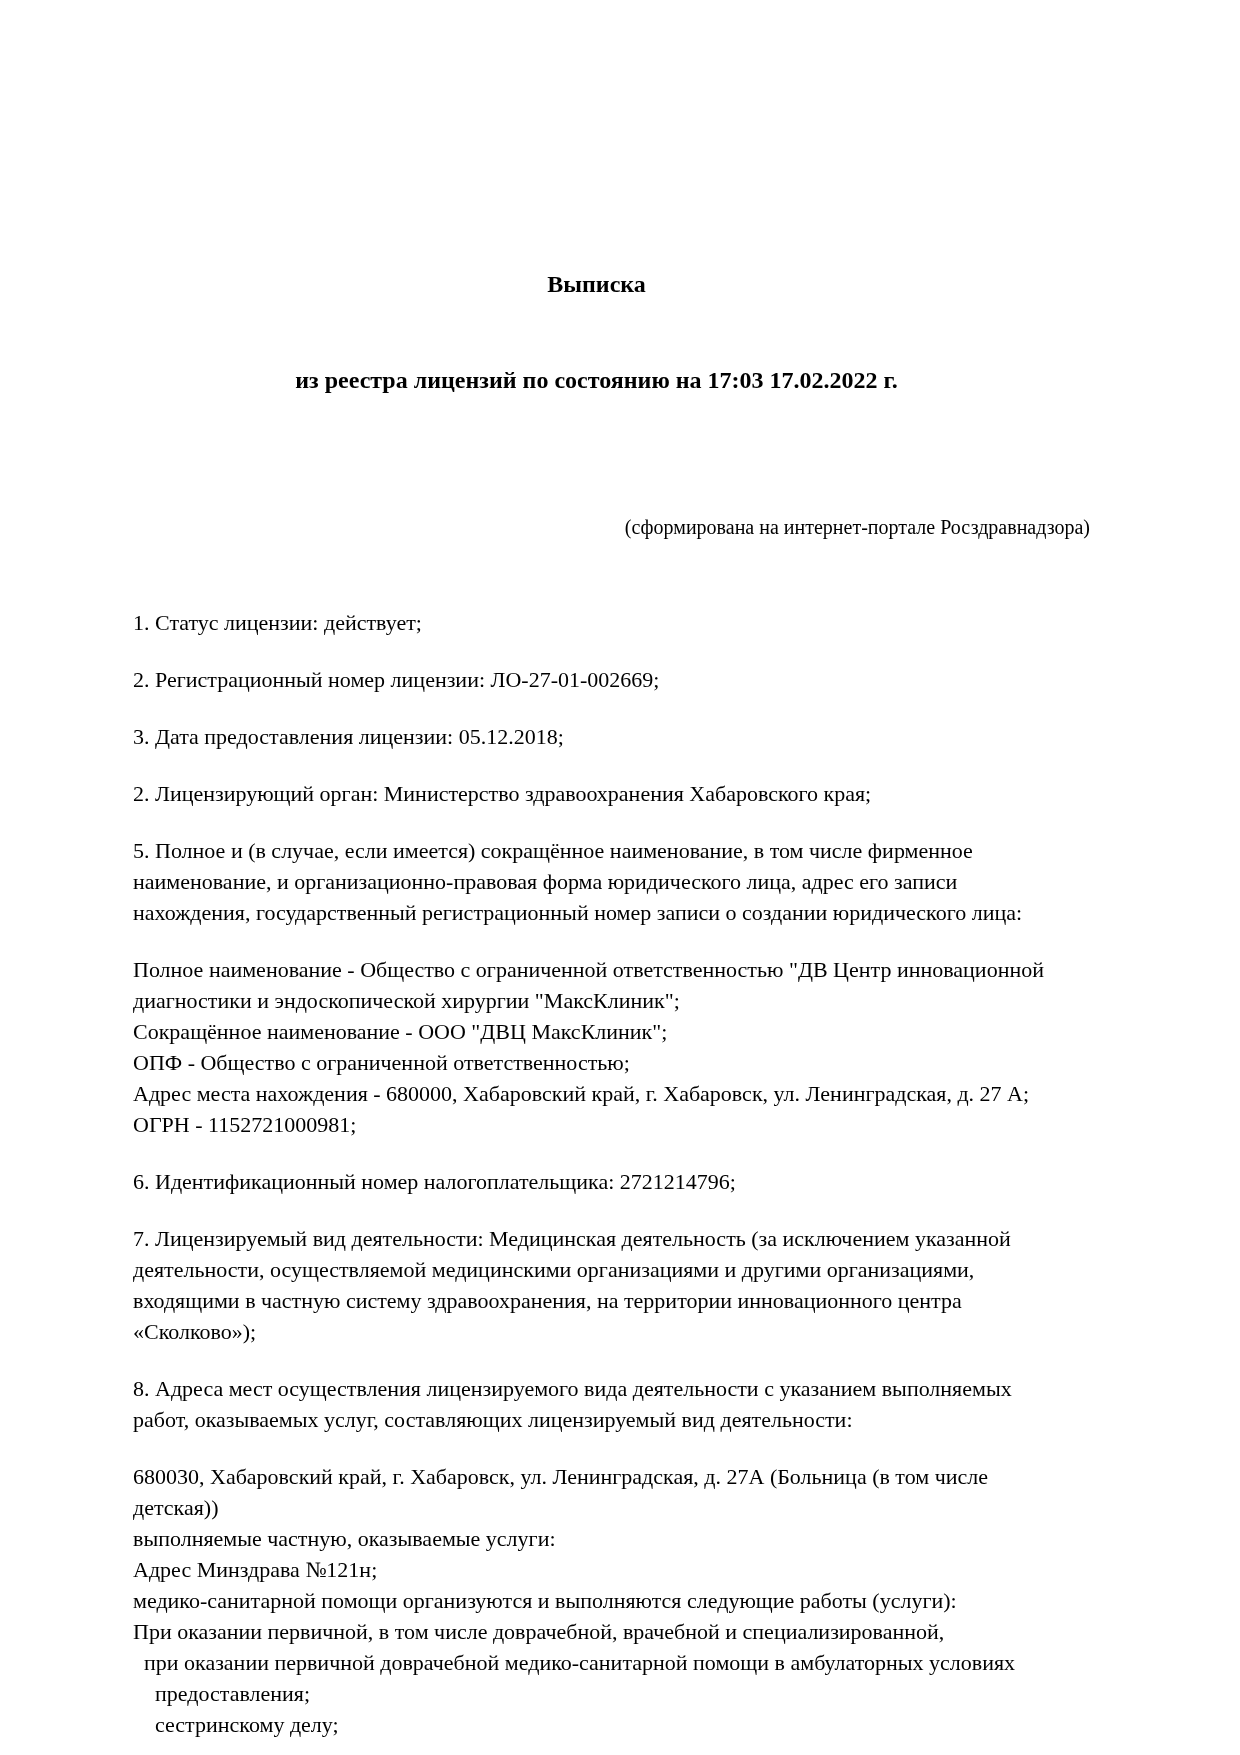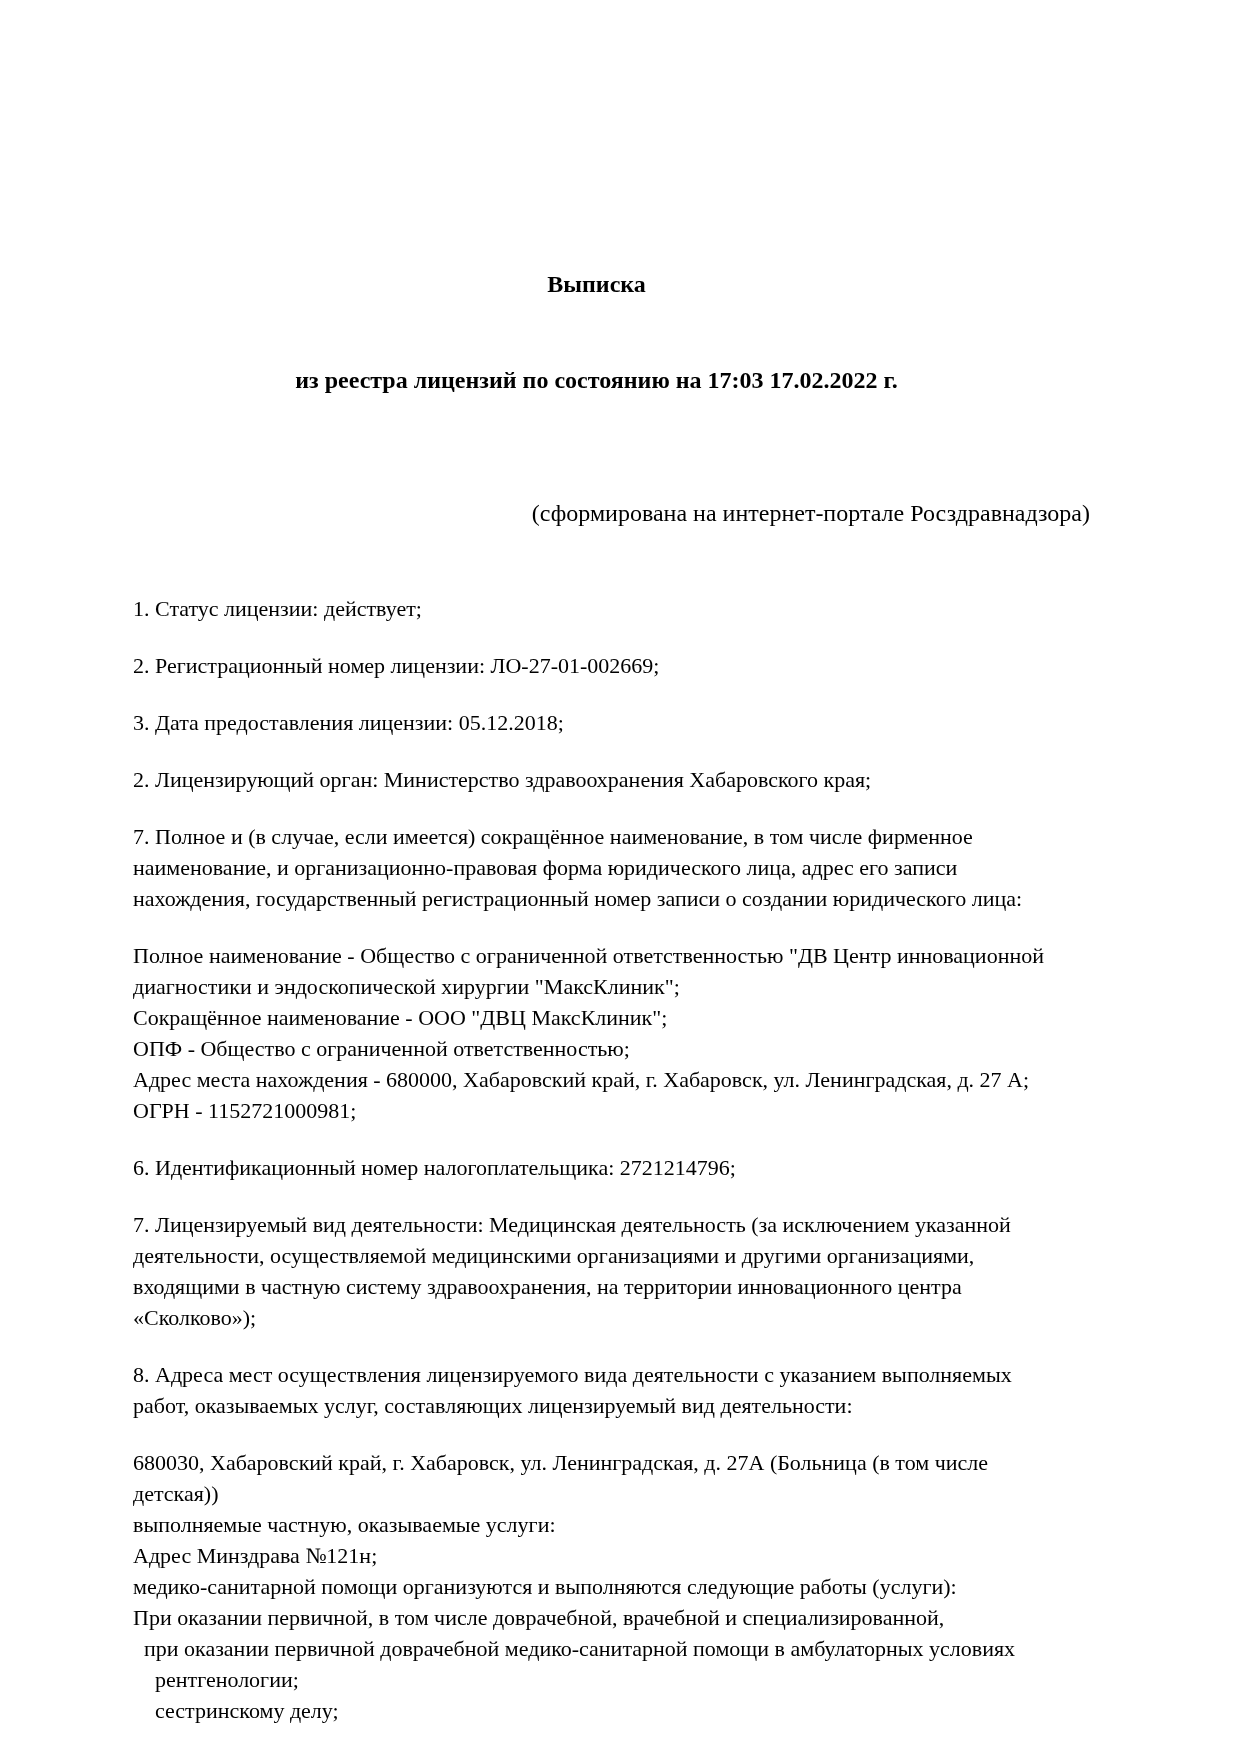--- a/index.html
+++ b/index.html
@@ -22,24 +22,24 @@
   }
   .title {
     text-align: center;
     font-size: 24px;
     line-height: 32px;
     font-weight: bold;
     padding-right: 80px; 
     white-space: pre;
   }
   .subtitle {
-    margin-top: 40px;
+    margin-top: 54px;
     margin-right: 50px;
     text-align: right;
-    font-size: 24px;
+    font-size: 20px;
     line-height: 26px;
     white-space: pre;
   }
   .doc-body {
     margin-top: 67px;
     font-size: 22px;
   }
   .para {
     margin: 14px 0 26px 0;
   }
@@ -67,21 +67,21 @@
       <div class="para">
         <div class="line">2. Регистрационный номер лицензии: ЛО-27-01-002669;</div>
       </div>
       <div class="para">
         <div class="line">3. Дата предоставления лицензии: 05.12.2018;</div>
       </div>
       <div class="para">
         <div class="line">2. Лицензирующий орган: Министерство здравоохранения Хабаровского края;</div>
       </div>
       <div class="para">
-        <div class="line">7. Полное и (в случае, если имеется) сокращённое наименование, в том числе фирменное</div>
+        <div class="line">5. Полное и (в случае, если имеется) сокращённое наименование, в том числе фирменное</div>
         <div class="line">наименование, и организационно-правовая форма юридического лица, адрес его записи</div>
         <div class="line">нахождения, государственный регистрационный номер записи о создании юридического лица:</div>
       </div>
       <div class="para">
         <div class="line">Полное наименование - Общество с ограниченной ответственностью "ДВ Центр инновационной</div>
         <div class="line">диагностики и эндоскопической хирургии "МаксКлиник";</div>
         <div class="line">Сокращённое наименование - ООО "ДВЦ МаксКлиник";</div>
         <div class="line">ОПФ - Общество с ограниченной ответственностью;</div>
         <div class="line">Адрес места нахождения - 680000, Хабаровский край, г. Хабаровск, ул. Ленинградская, д. 27 А;</div>
         <div class="line">ОГРН - 1152721000981;</div>
@@ -100,17 +100,17 @@
         <div class="line">работ, оказываемых услуг, составляющих лицензируемый вид деятельности:</div>
       </div>
       <div class="para">
         <div class="line">680030, Хабаровский край, г. Хабаровск, ул. Ленинградская, д. 27А (Больница (в том числе</div>
         <div class="line">детская))</div>
         <div class="line">выполняемые частную, оказываемые услуги:</div>
         <div class="line">Адрес Минздрава №121н;</div>
         <div class="line">медико-санитарной помощи организуются и выполняются следующие работы (услуги):</div>
         <div class="line">При оказании первичной, в том числе доврачебной, врачебной и специализированной,</div>
         <div class="line">  при оказании первичной доврачебной медико-санитарной помощи в амбулаторных условиях</div>
-        <div class="line">    рентгенологии;</div>
+        <div class="line">    предоставления;</div>
         <div class="line">    сестринскому делу;</div>
       </div>
     </div>
 </div>
 
 </body></html>

